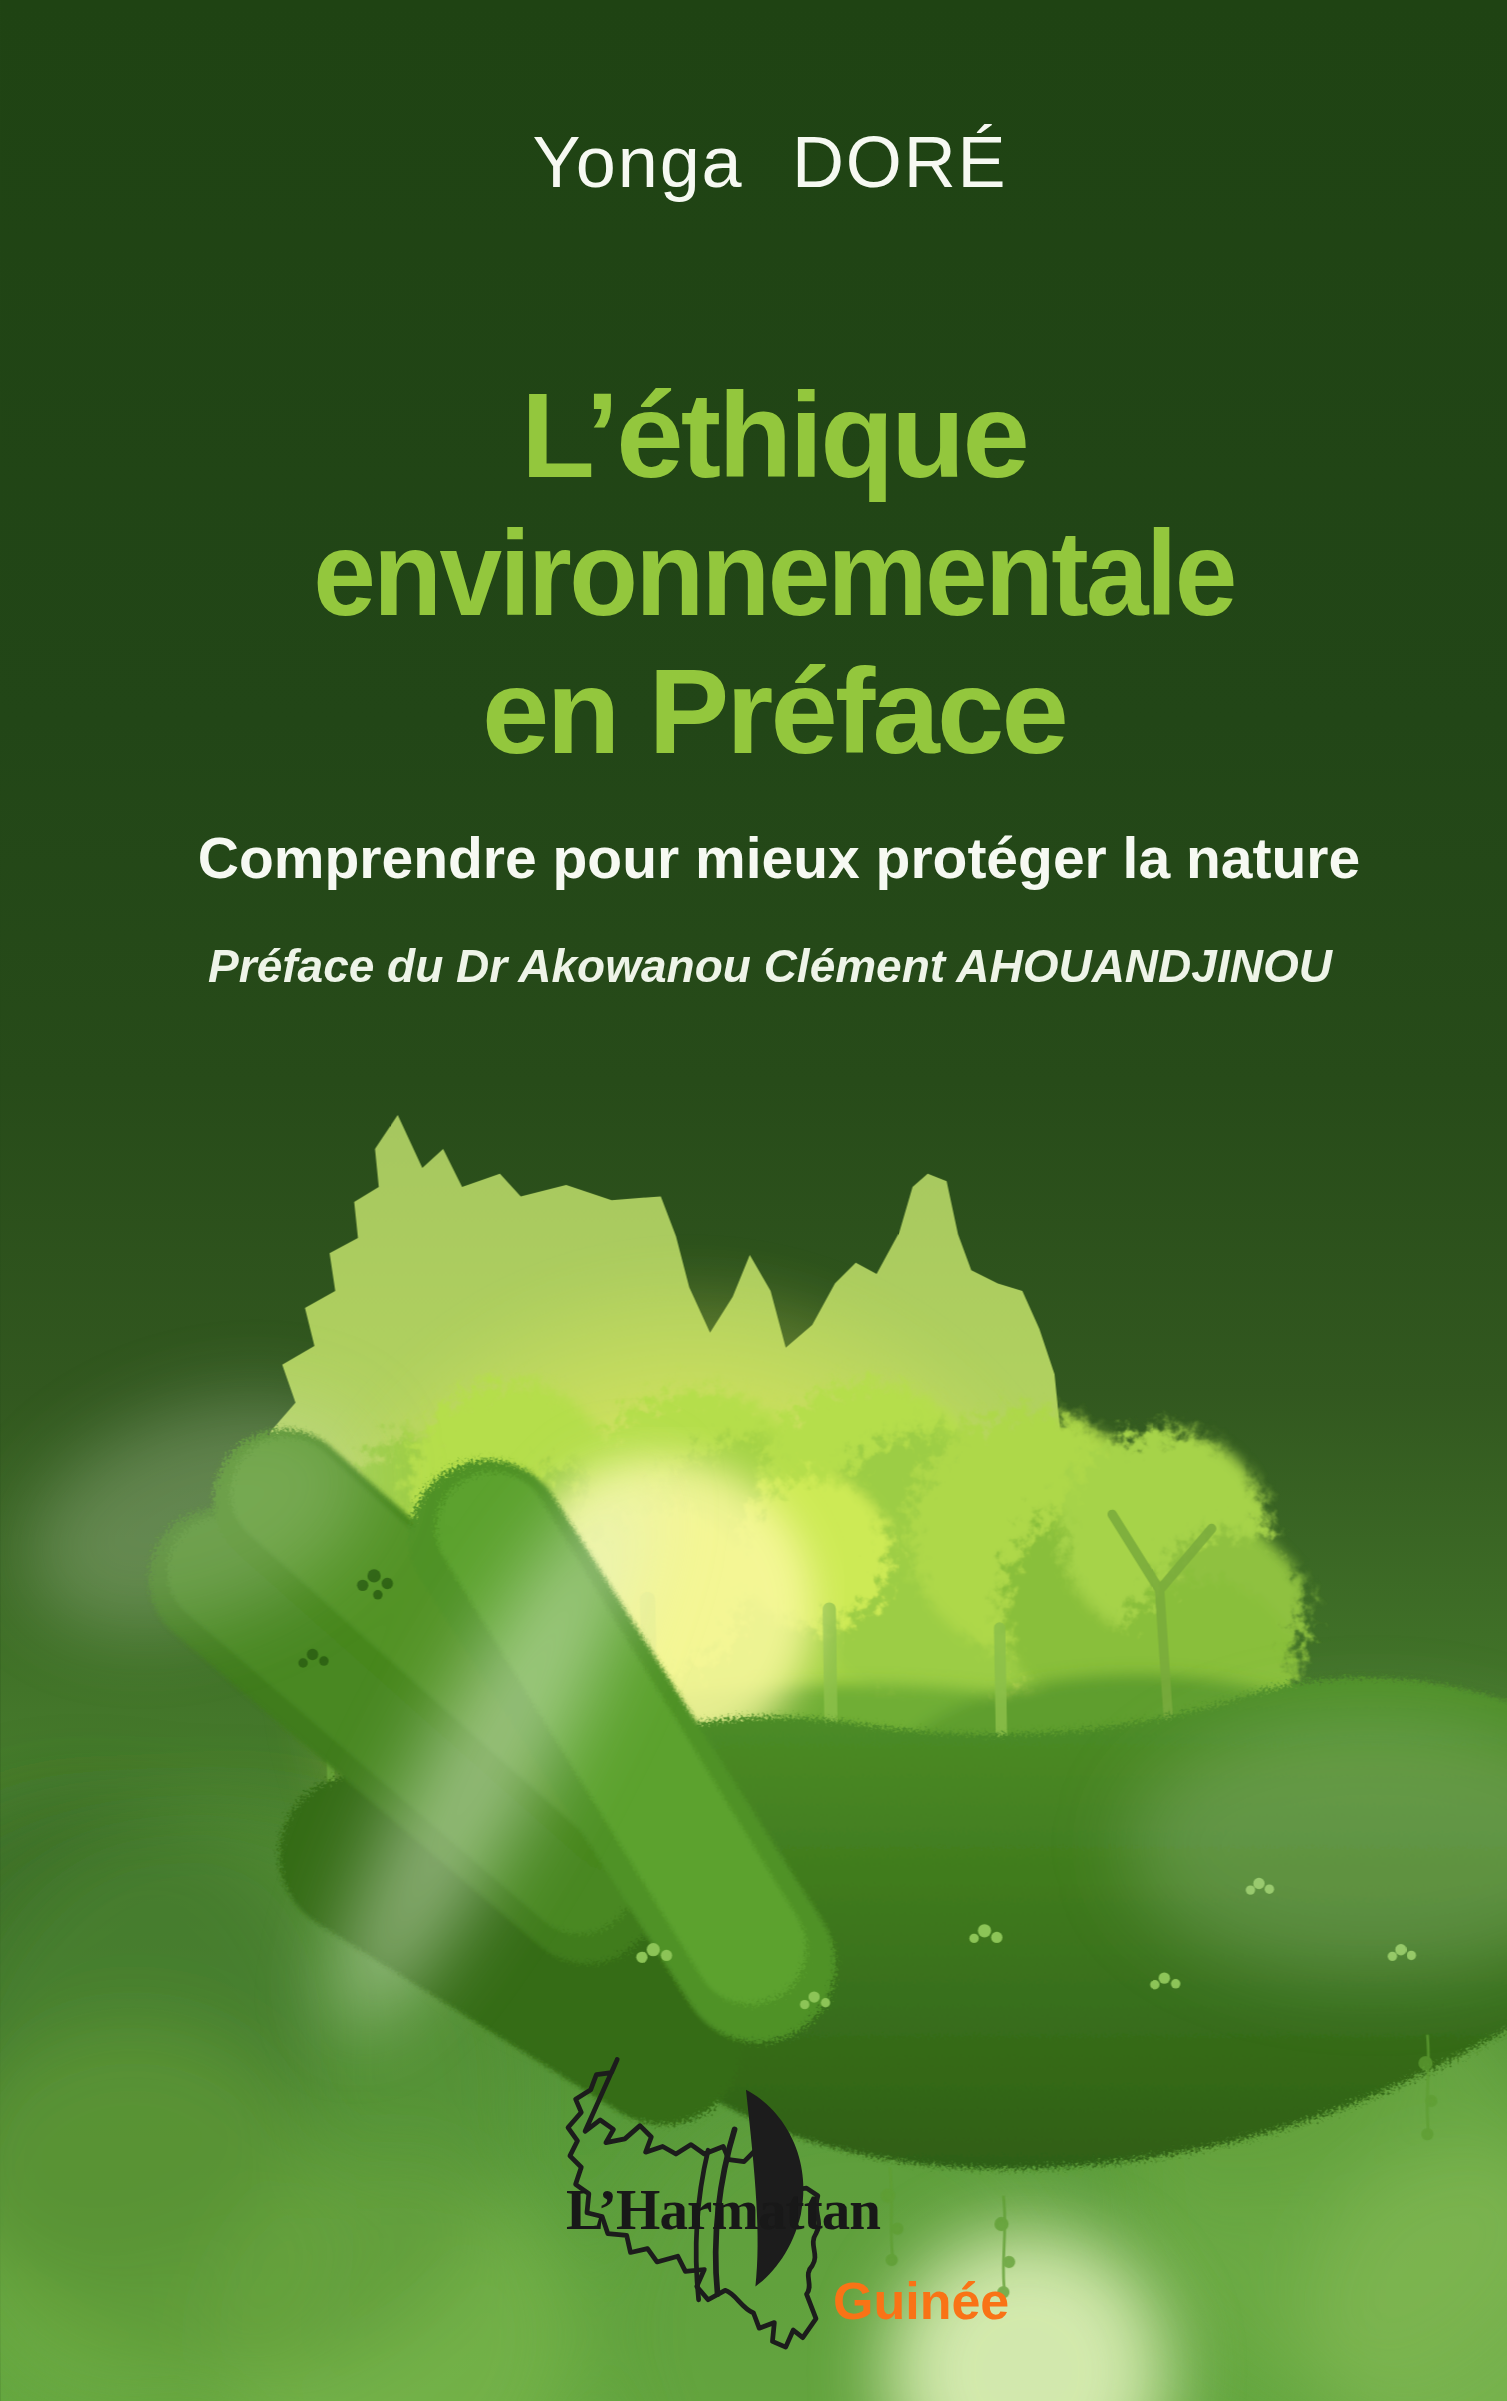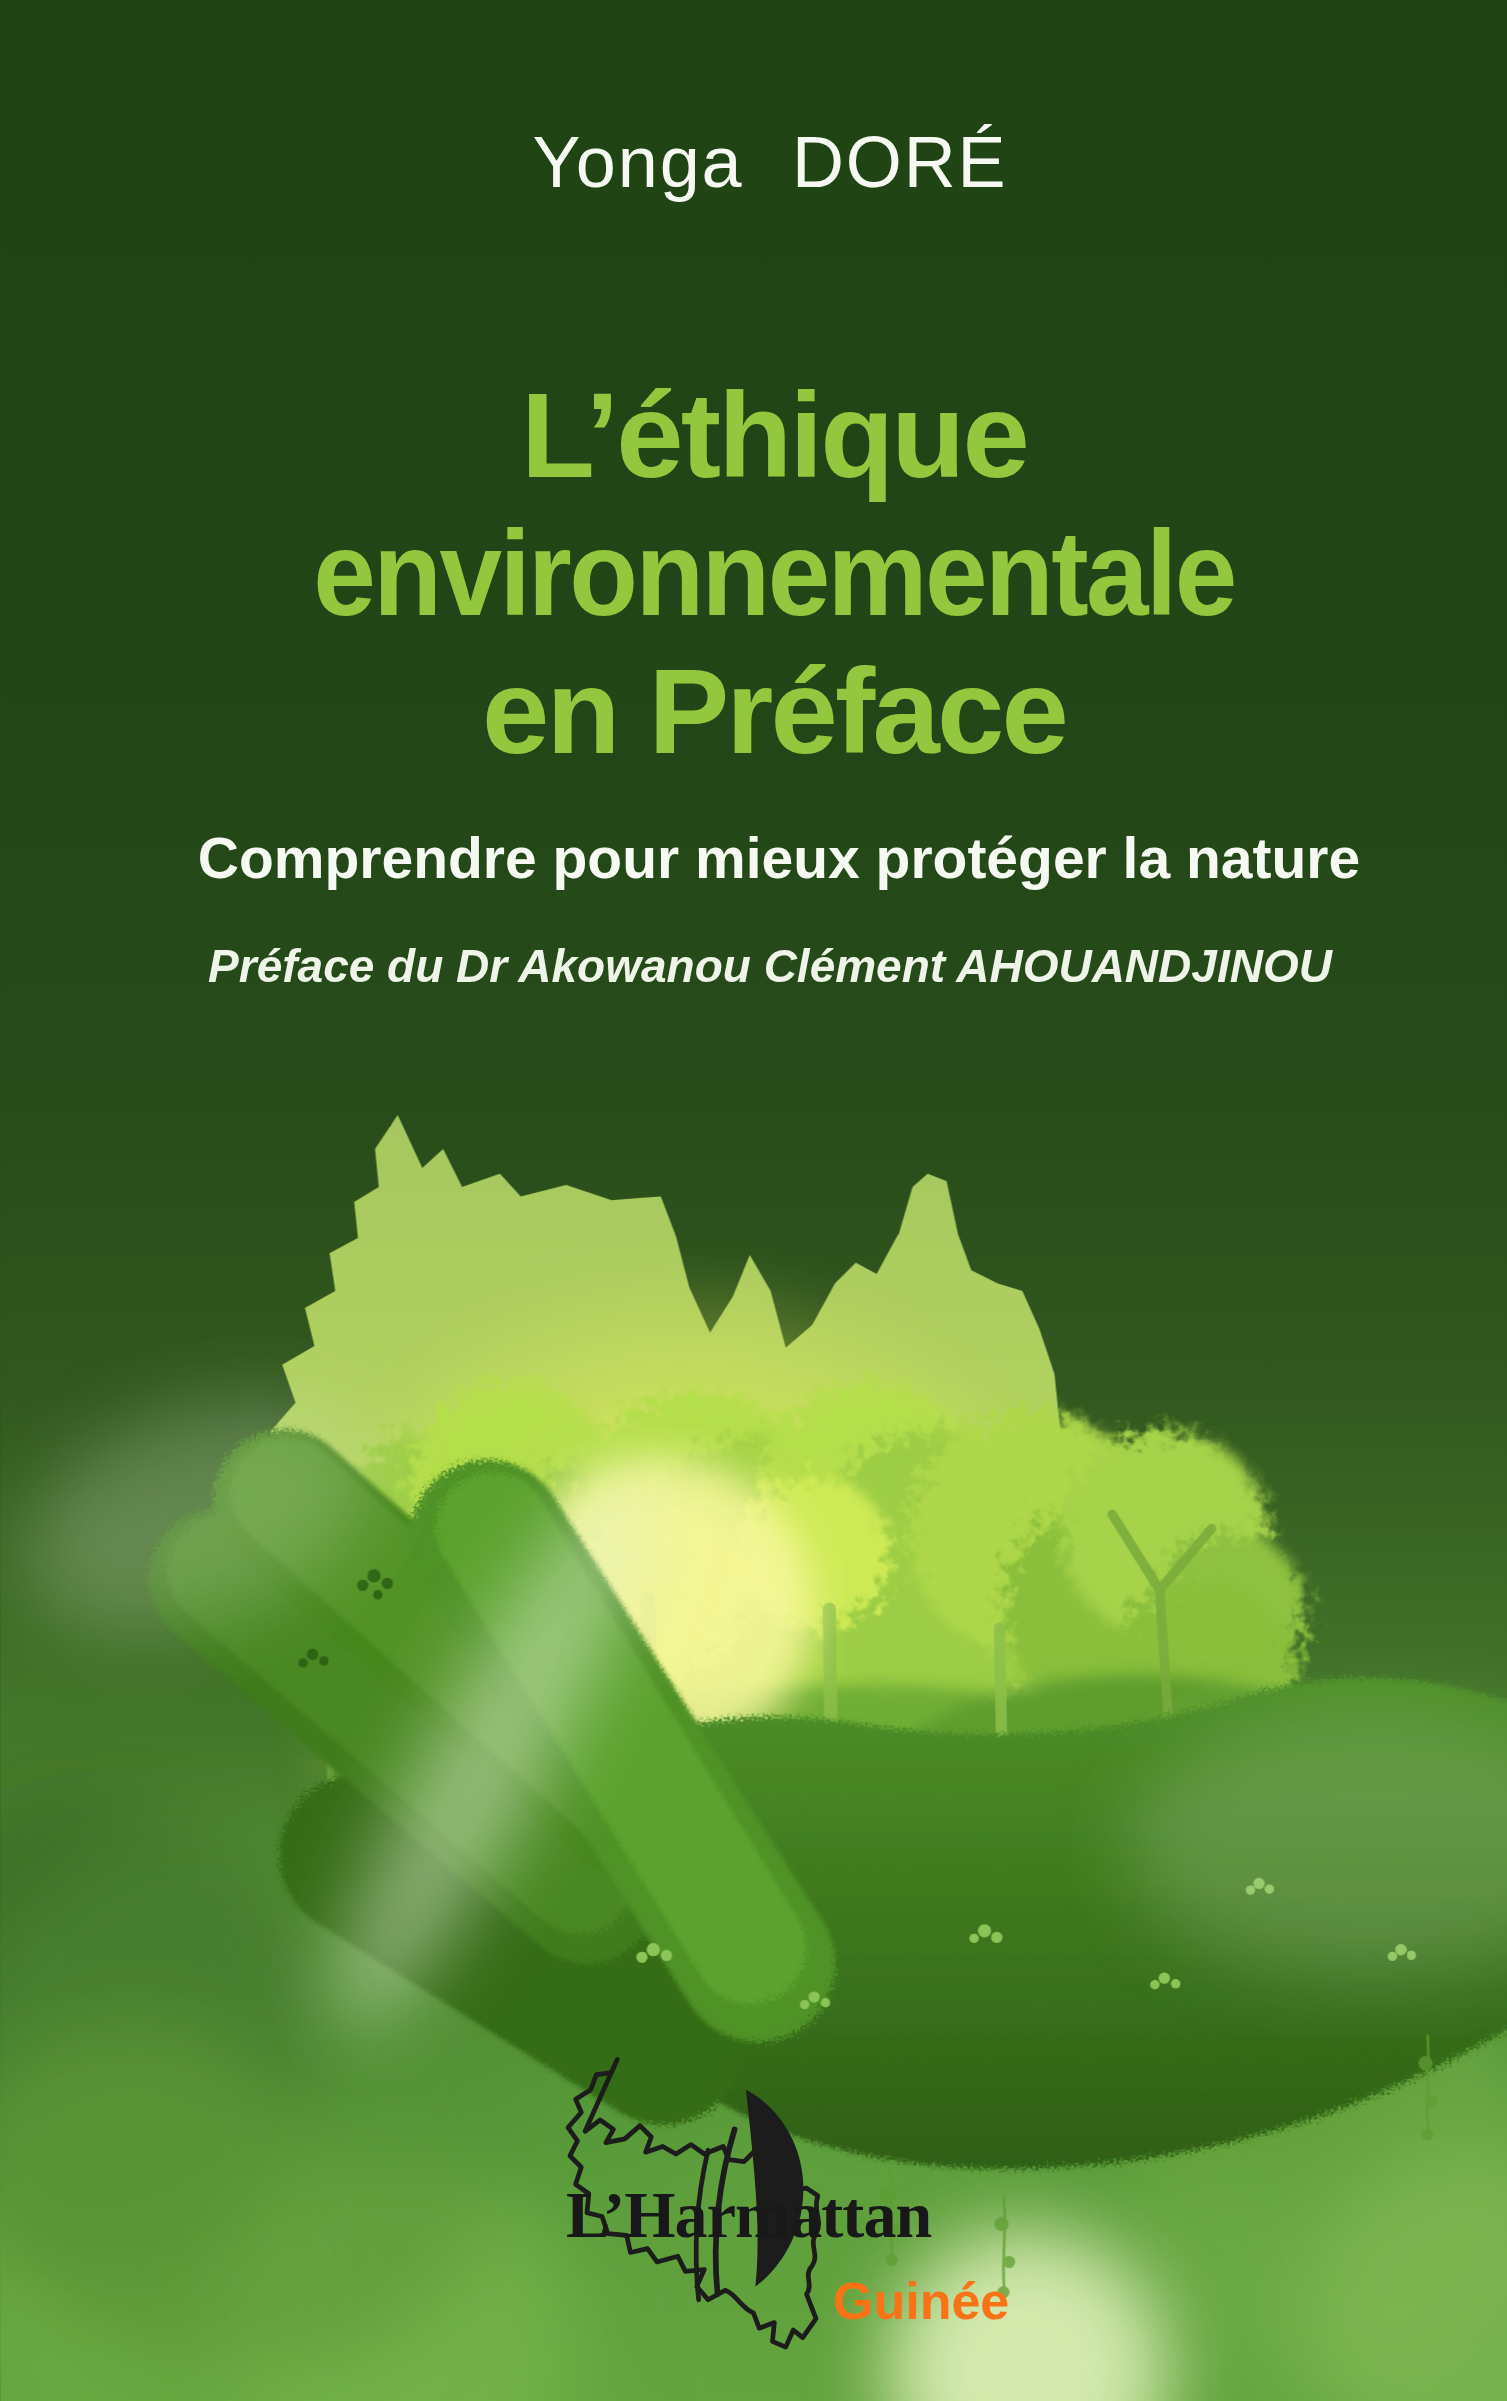--- a/index.html
+++ b/index.html
@@ -43,21 +43,21 @@
     font-size:46px;
     font-style:italic;
     font-weight:700;
     color:#eef4e8;
   }
   .publisher-name{
     position:absolute;
     left:566px;top:2177px;
     font-family:"Liberation Serif", serif;
     font-weight:600;
-    font-size:66px;
+    font-size:57px;
     letter-spacing:-0.9px;
     color:#181818;
   }
   .publisher-imprint{
     position:absolute;
     left:833px;top:2271px;
     font-family:"Liberation Sans", sans-serif;
     font-weight:700;
     font-size:52px;
     color:#f97316;

